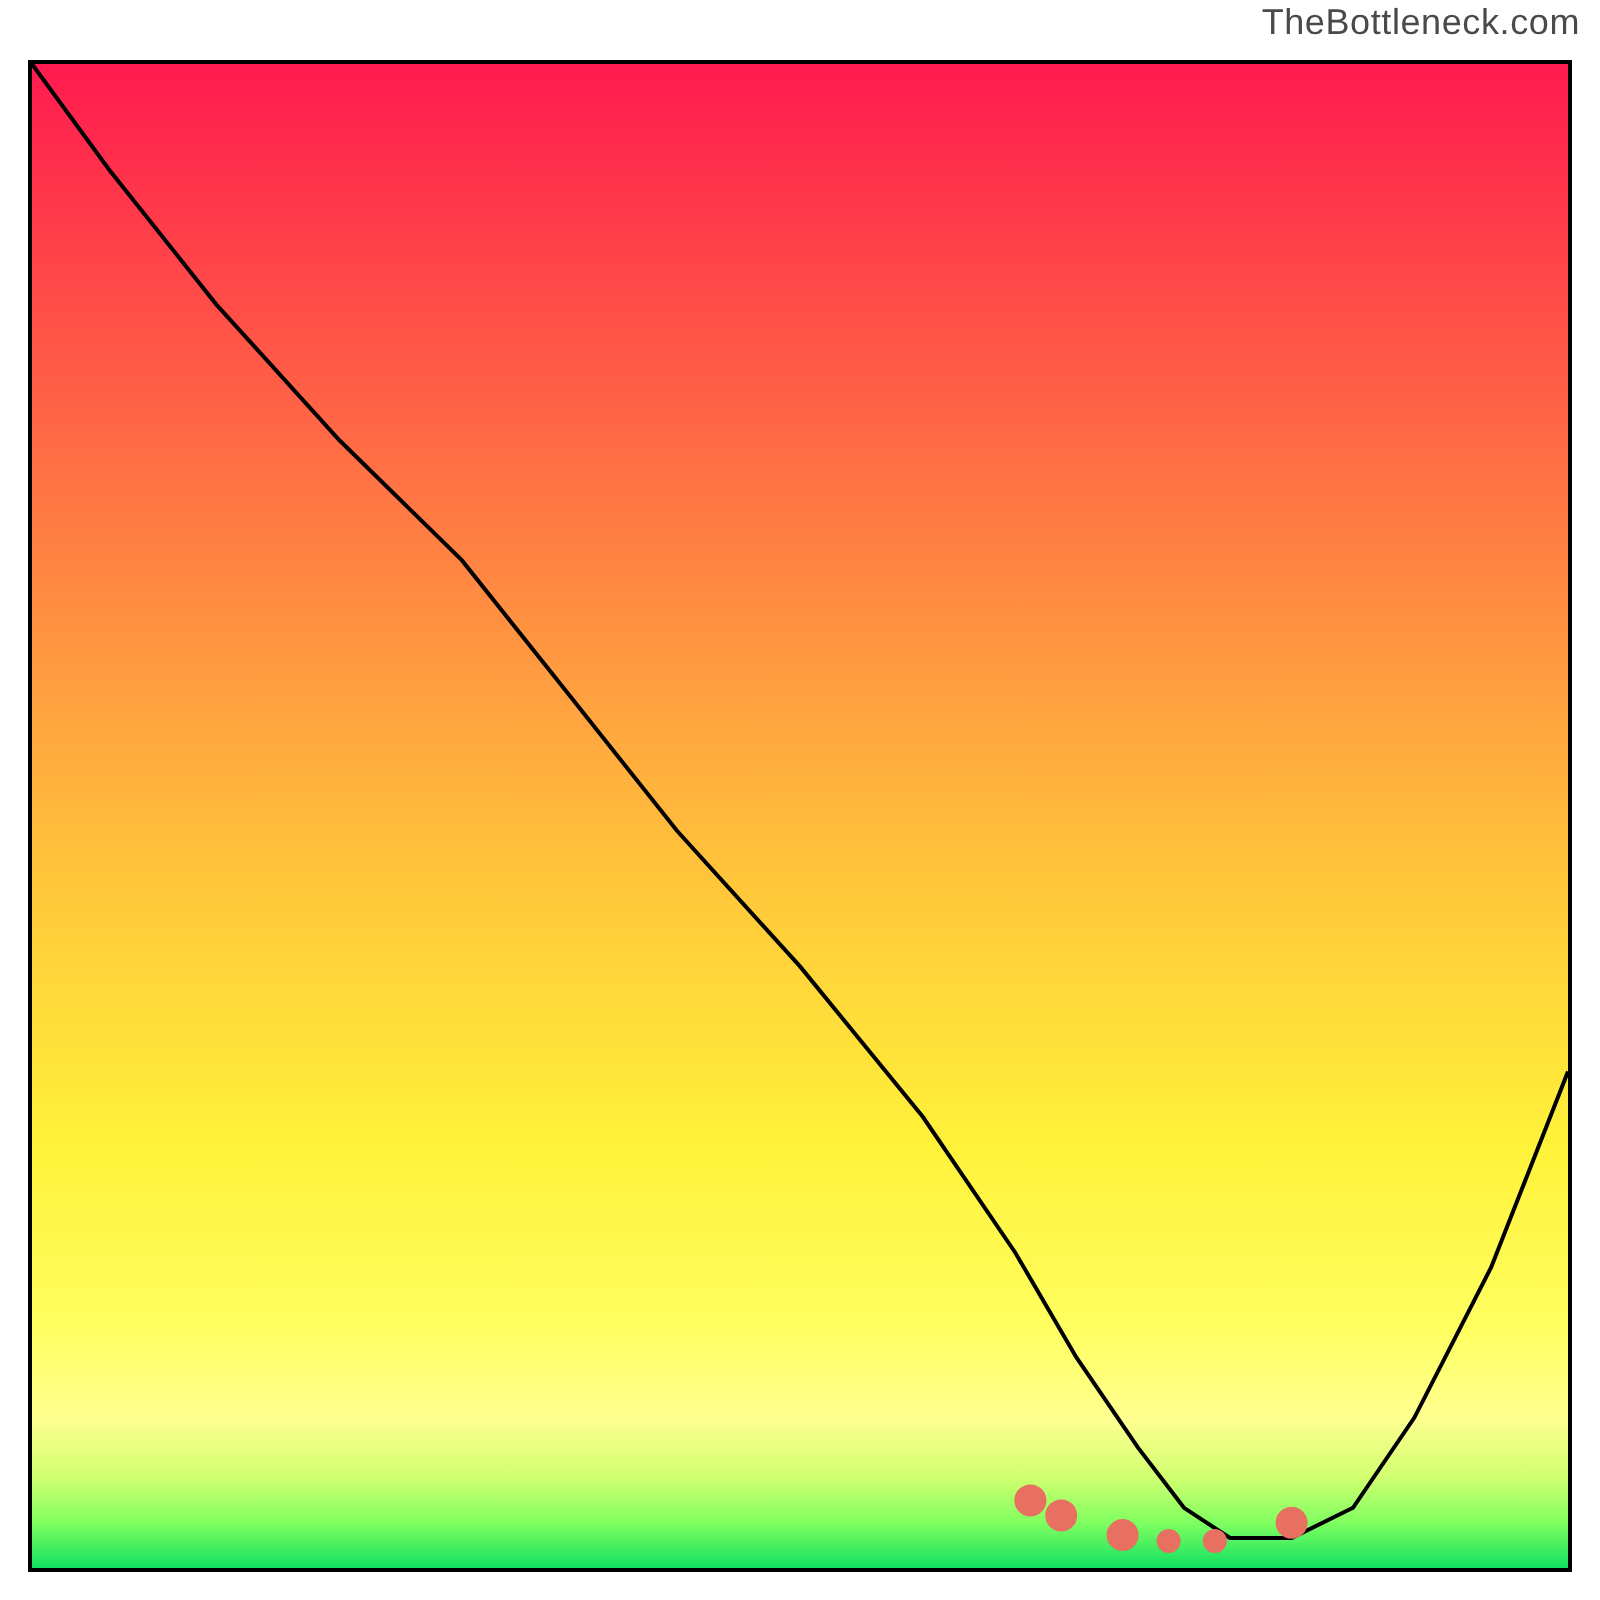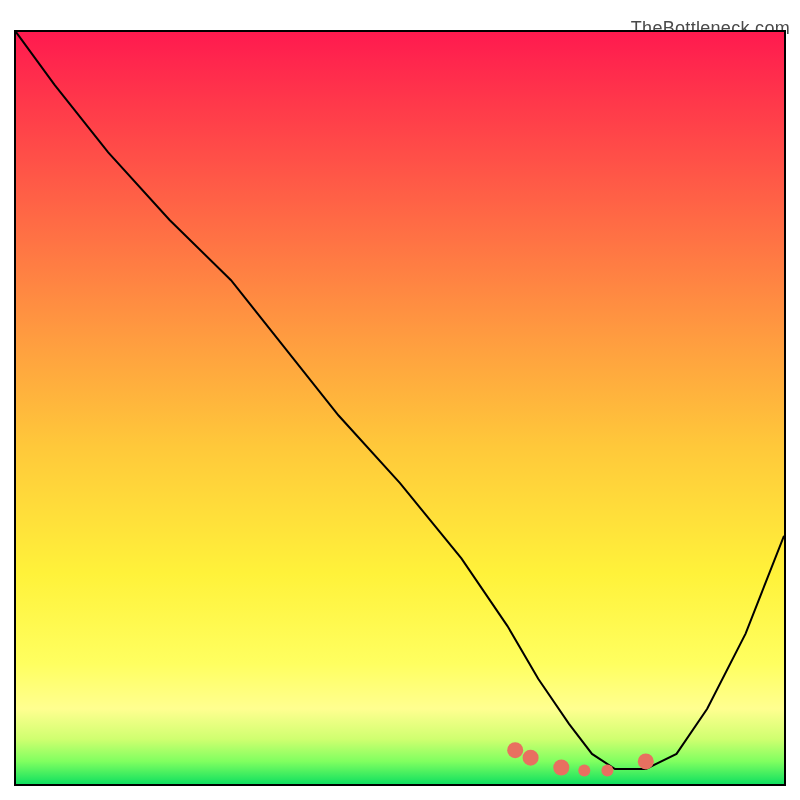--- a/index.html
+++ b/index.html
@@ -10,21 +10,21 @@
     font-family: Arial, sans-serif;
     background: #ffffff;
   }
   .container {
     position: relative;
     width: 800px;
     height: 800px;
   }
   .watermark {
     position: absolute;
-    top: 18px;
+    top: 1px;
     right: 10px;
     font-size: 18px;
     color: #4a4a4a;
     font-family: Arial, sans-serif;
     letter-spacing: 0.3px;
   }
   .plot-frame {
     position: absolute;
     top: 30px;
     left: 14px;

